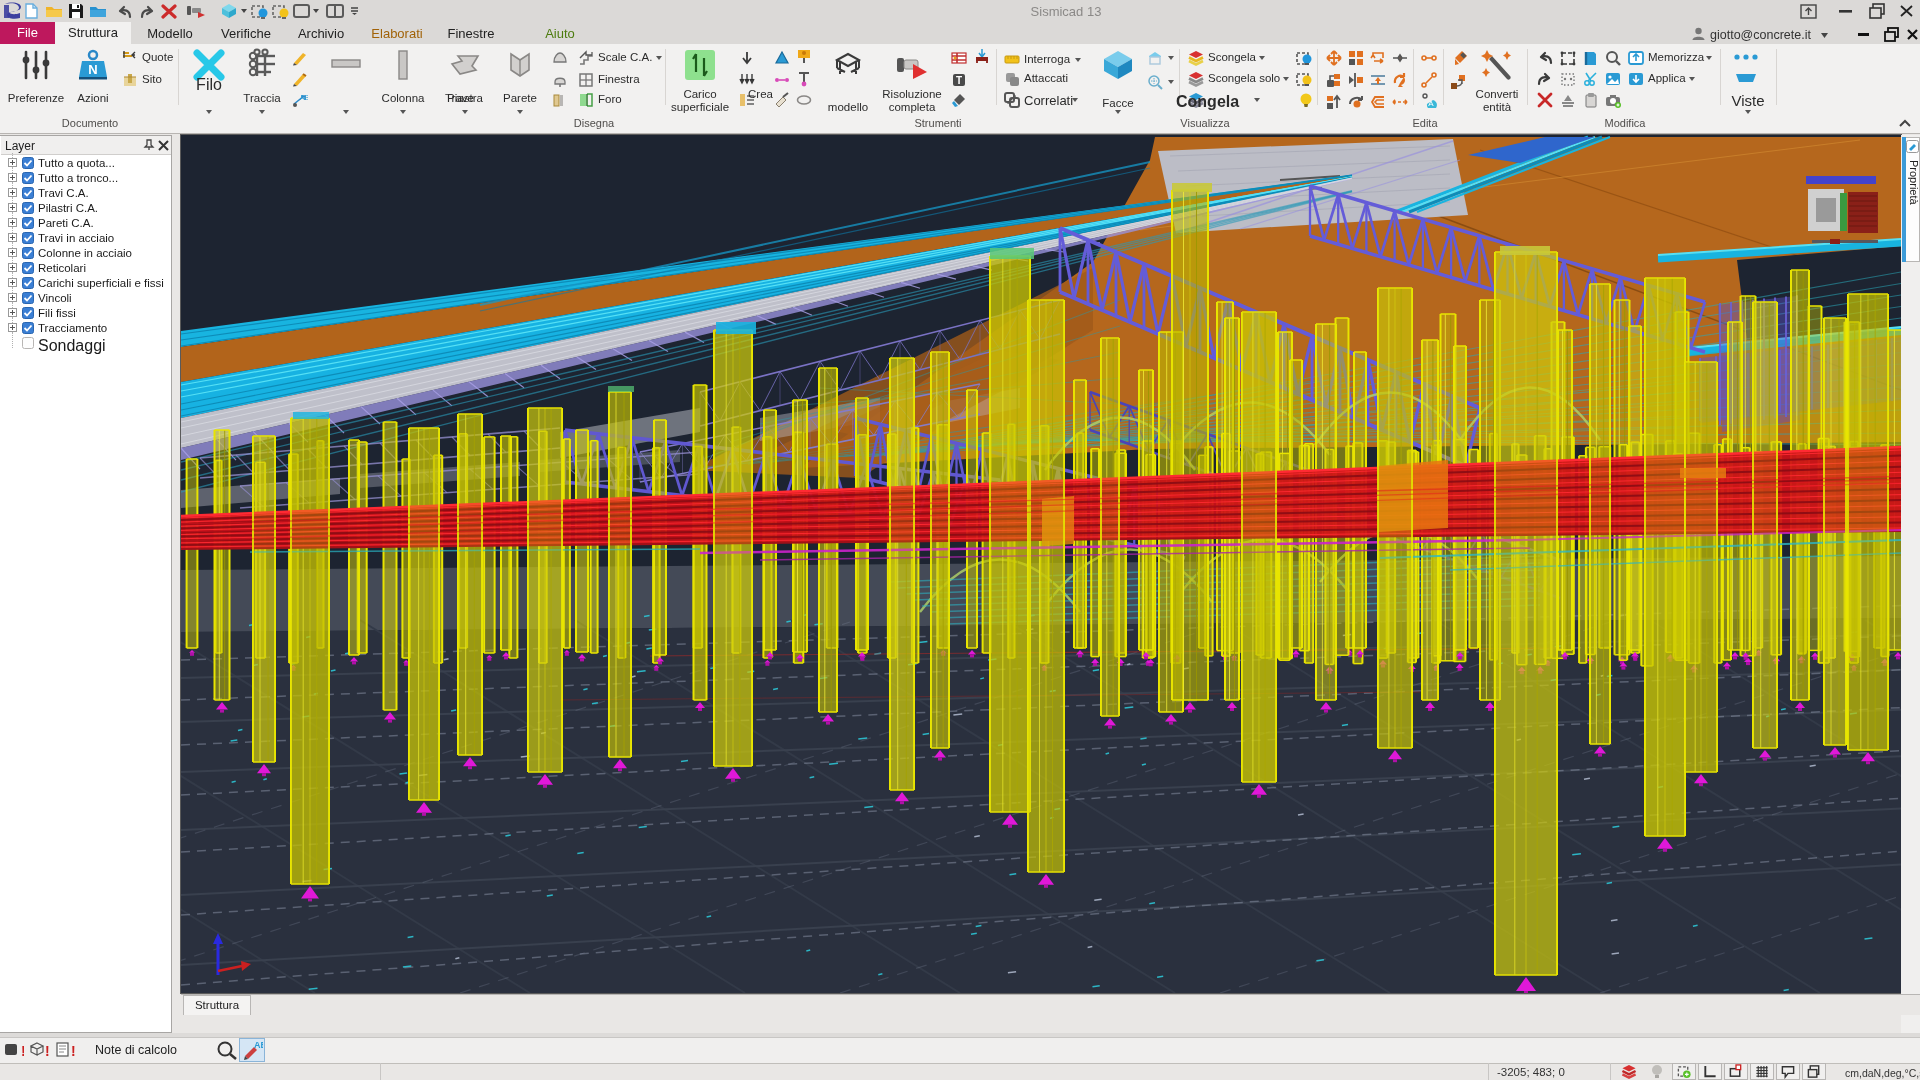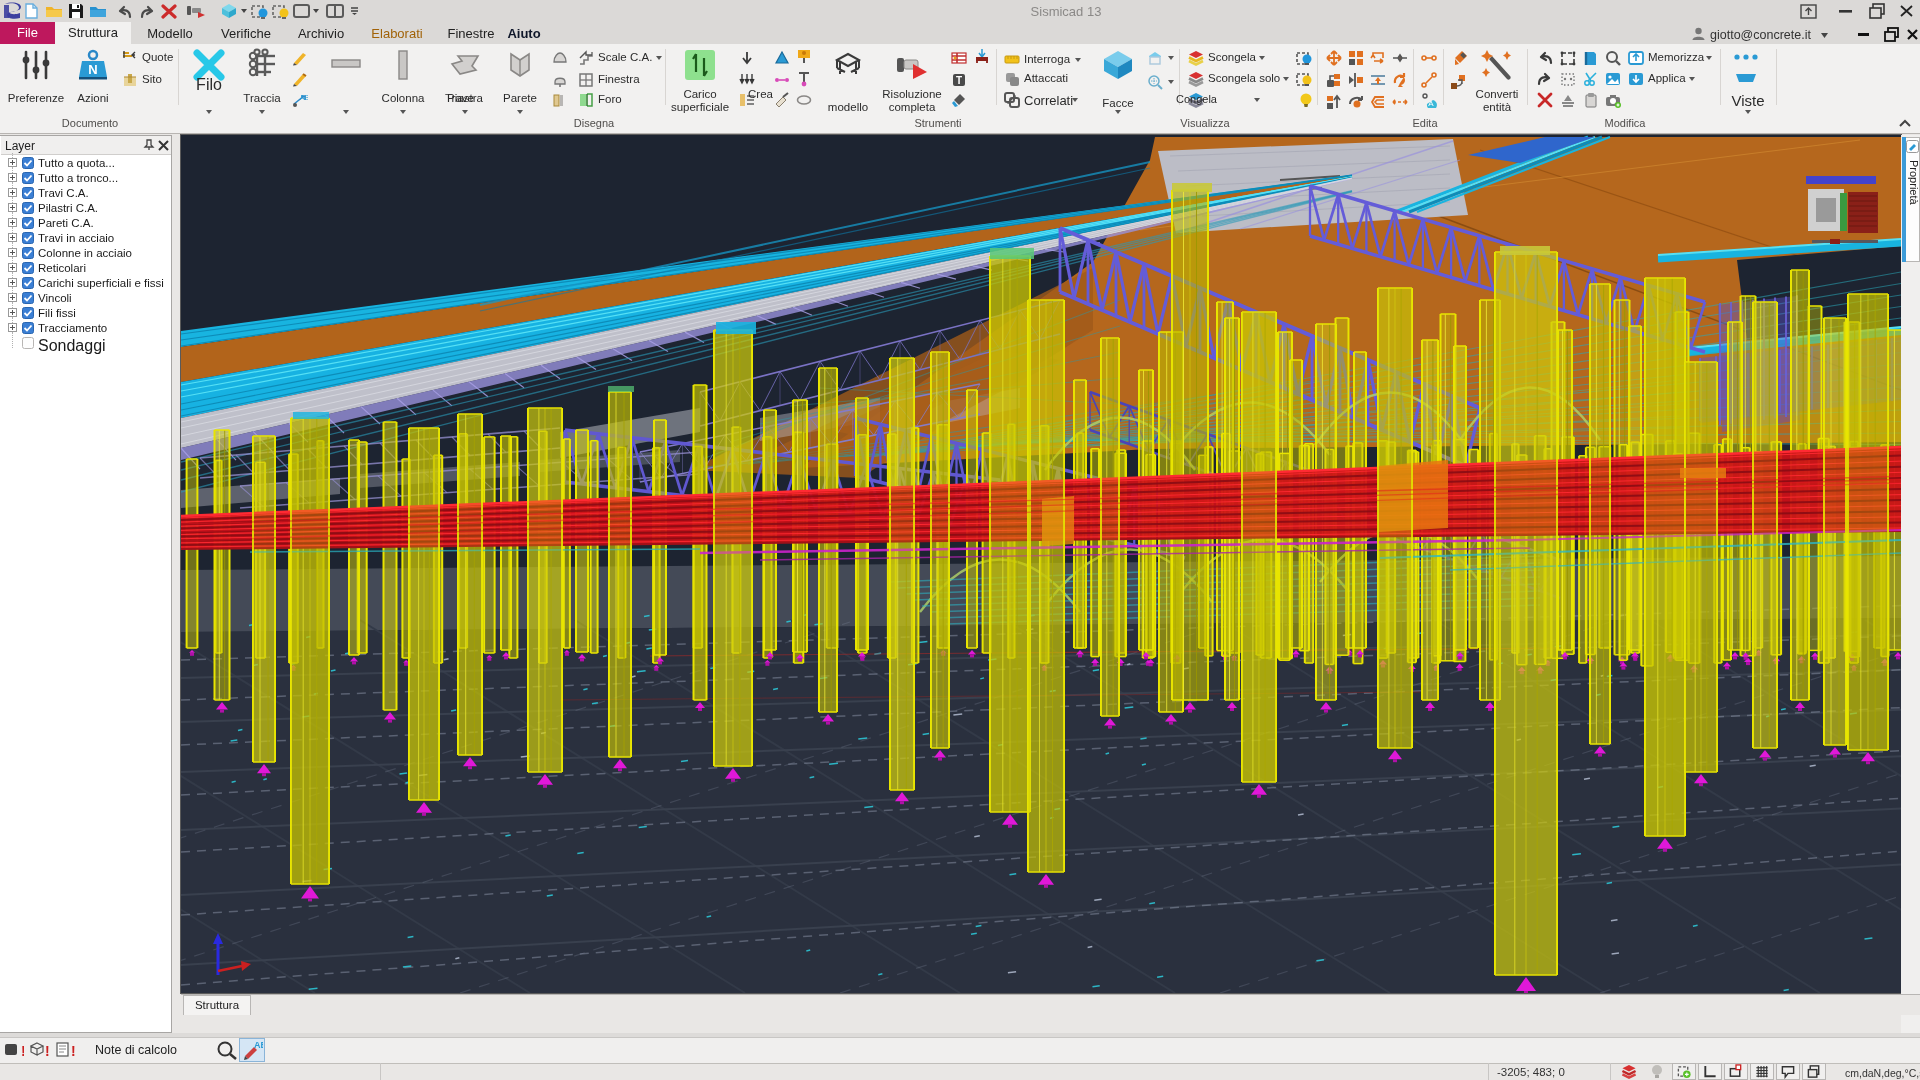--- a/index.html
+++ b/index.html
@@ -91,21 +91,21 @@
       <path d="M2 2 L13 12 M13 2 L2 12" stroke="#222" stroke-width="1.8"></path>
     </svg>
     <div style="position:absolute;left:0;top:22px;width:1920px;height:22px;background:#dbd9d7"></div>
     <div style="position:absolute;left:0;top:22px;width:55px;height:22px;background:#be185d;color:#fff;font-size:13px;text-align:center;line-height:22px">File</div>
     <div style="position:absolute;left:55px;top:22px;width:76px;height:22px;background:#f2f1f0;color:#222;font-size:13px;text-align:center;line-height:22px">Struttura</div>
     <div style="position:absolute;left:70px;top:26px;width:200px;text-align:center;font-size:13px;color:#222;font-weight:normal;white-space:nowrap;overflow:visible">Modello</div>
     <div style="position:absolute;left:146px;top:26px;width:200px;text-align:center;font-size:13px;color:#222;font-weight:normal;white-space:nowrap;overflow:visible">Verifiche</div>
     <div style="position:absolute;left:221px;top:26px;width:200px;text-align:center;font-size:13px;color:#222;font-weight:normal;white-space:nowrap;overflow:visible">Archivio</div>
     <div style="position:absolute;left:297px;top:26px;width:200px;text-align:center;font-size:13px;color:#a16207;font-weight:normal;white-space:nowrap;overflow:visible">Elaborati</div>
     <div style="position:absolute;left:371px;top:26px;width:200px;text-align:center;font-size:13px;color:#222;font-weight:normal;white-space:nowrap;overflow:visible">Finestre</div>
-    <div style="position:absolute;left:424px;top:26px;width:200px;text-align:center;font-size:13px;color:#0f172a;font-weight:bold;white-space:nowrap;overflow:visible">Aiuto</div>
+    <div style="position:absolute;left:460px;top:26px;width:200px;text-align:center;font-size:13px;color:#4d7c0f;font-weight:normal;white-space:nowrap;overflow:visible">Aiuto</div>
     <svg style="position:absolute;left:1692px;top:27px" width="13" height="14" viewBox="0 0 13 14">
       <circle cx="6.5" cy="4" r="3.2" fill="#777"></circle>
       <path d="M0.5 13 C0.5 8.5 12.5 8.5 12.5 13 Z" fill="#777"></path>
     </svg>
     <div style="position:absolute;left:1710px;top:28px;font-size:12.5px;color:#333;font-weight:normal;white-space:nowrap">giotto@concrete.it</div>
     <svg style="position:absolute;left:1820px;top:32px" width="9" height="7" viewBox="0 0 9 7">
       <path d="M1 1 L8 1 L4.5 6 Z" fill="#444"></path>
     </svg>
     <svg style="position:absolute;left:1857px;top:33px" width="14" height="4" viewBox="0 0 14 4">
       <rect x="1" y="0" width="11" height="3" fill="#111"></rect>
@@ -406,21 +406,21 @@
     </svg>
     <div style="position:absolute;left:1208px;top:72px;font-size:11.5px;color:#2b2b2b;font-weight:normal;white-space:nowrap">Scongela solo</div>
     <svg style="position:absolute;left:1282px;top:76px" width="8" height="6" viewBox="0 0 8 6">
       <path d="M1 1 L7 1 L4 5 Z" fill="#555"></path>
     </svg>
     <svg style="position:absolute;left:1188px;top:92px" width="16" height="16" viewBox="0 0 16 16">
       <path d="M8 1 L15 4.5 L8 8 L1 4.5 Z" fill="#2a9ad4"></path>
       <path d="M1 7.5 L8 11 L15 7.5" fill="none" stroke="#667" stroke-width="2.6"></path>
       <path d="M1 11 L8 14.5 L15 11" fill="none" stroke="#889" stroke-width="2.6"></path>
     </svg>
-    <div style="position:absolute;left:1176px;top:93px;font-size:11px;color:#2b2b2b;font-weight:normal;white-space:nowrap">Congela</div>
+    <div style="position:absolute;left:1176px;top:93px;font-size:16px;color:#2b2b2b;font-weight:bold;white-space:nowrap">Congela</div>
     <svg style="position:absolute;left:1253px;top:97px" width="8" height="6" viewBox="0 0 8 6">
       <path d="M1 1 L7 1 L4 5 Z" fill="#555"></path>
     </svg>
     <svg style="position:absolute;left:1296px;top:50px" width="16" height="16" viewBox="0 0 16 16">
       <rect x="1" y="3" width="11" height="11" fill="none" stroke="#555" stroke-width="1.6" stroke-dasharray="3 2"></rect>
       <circle cx="11" cy="9" r="4.5" fill="#2196dc"></circle>
       <rect x="9" y="13" width="4" height="2" fill="#555"></rect>
     </svg>
     <svg style="position:absolute;left:1296px;top:71px" width="16" height="16" viewBox="0 0 16 16">
       <rect x="1" y="3" width="11" height="11" fill="none" stroke="#555" stroke-width="1.6" stroke-dasharray="3 2"></rect>

